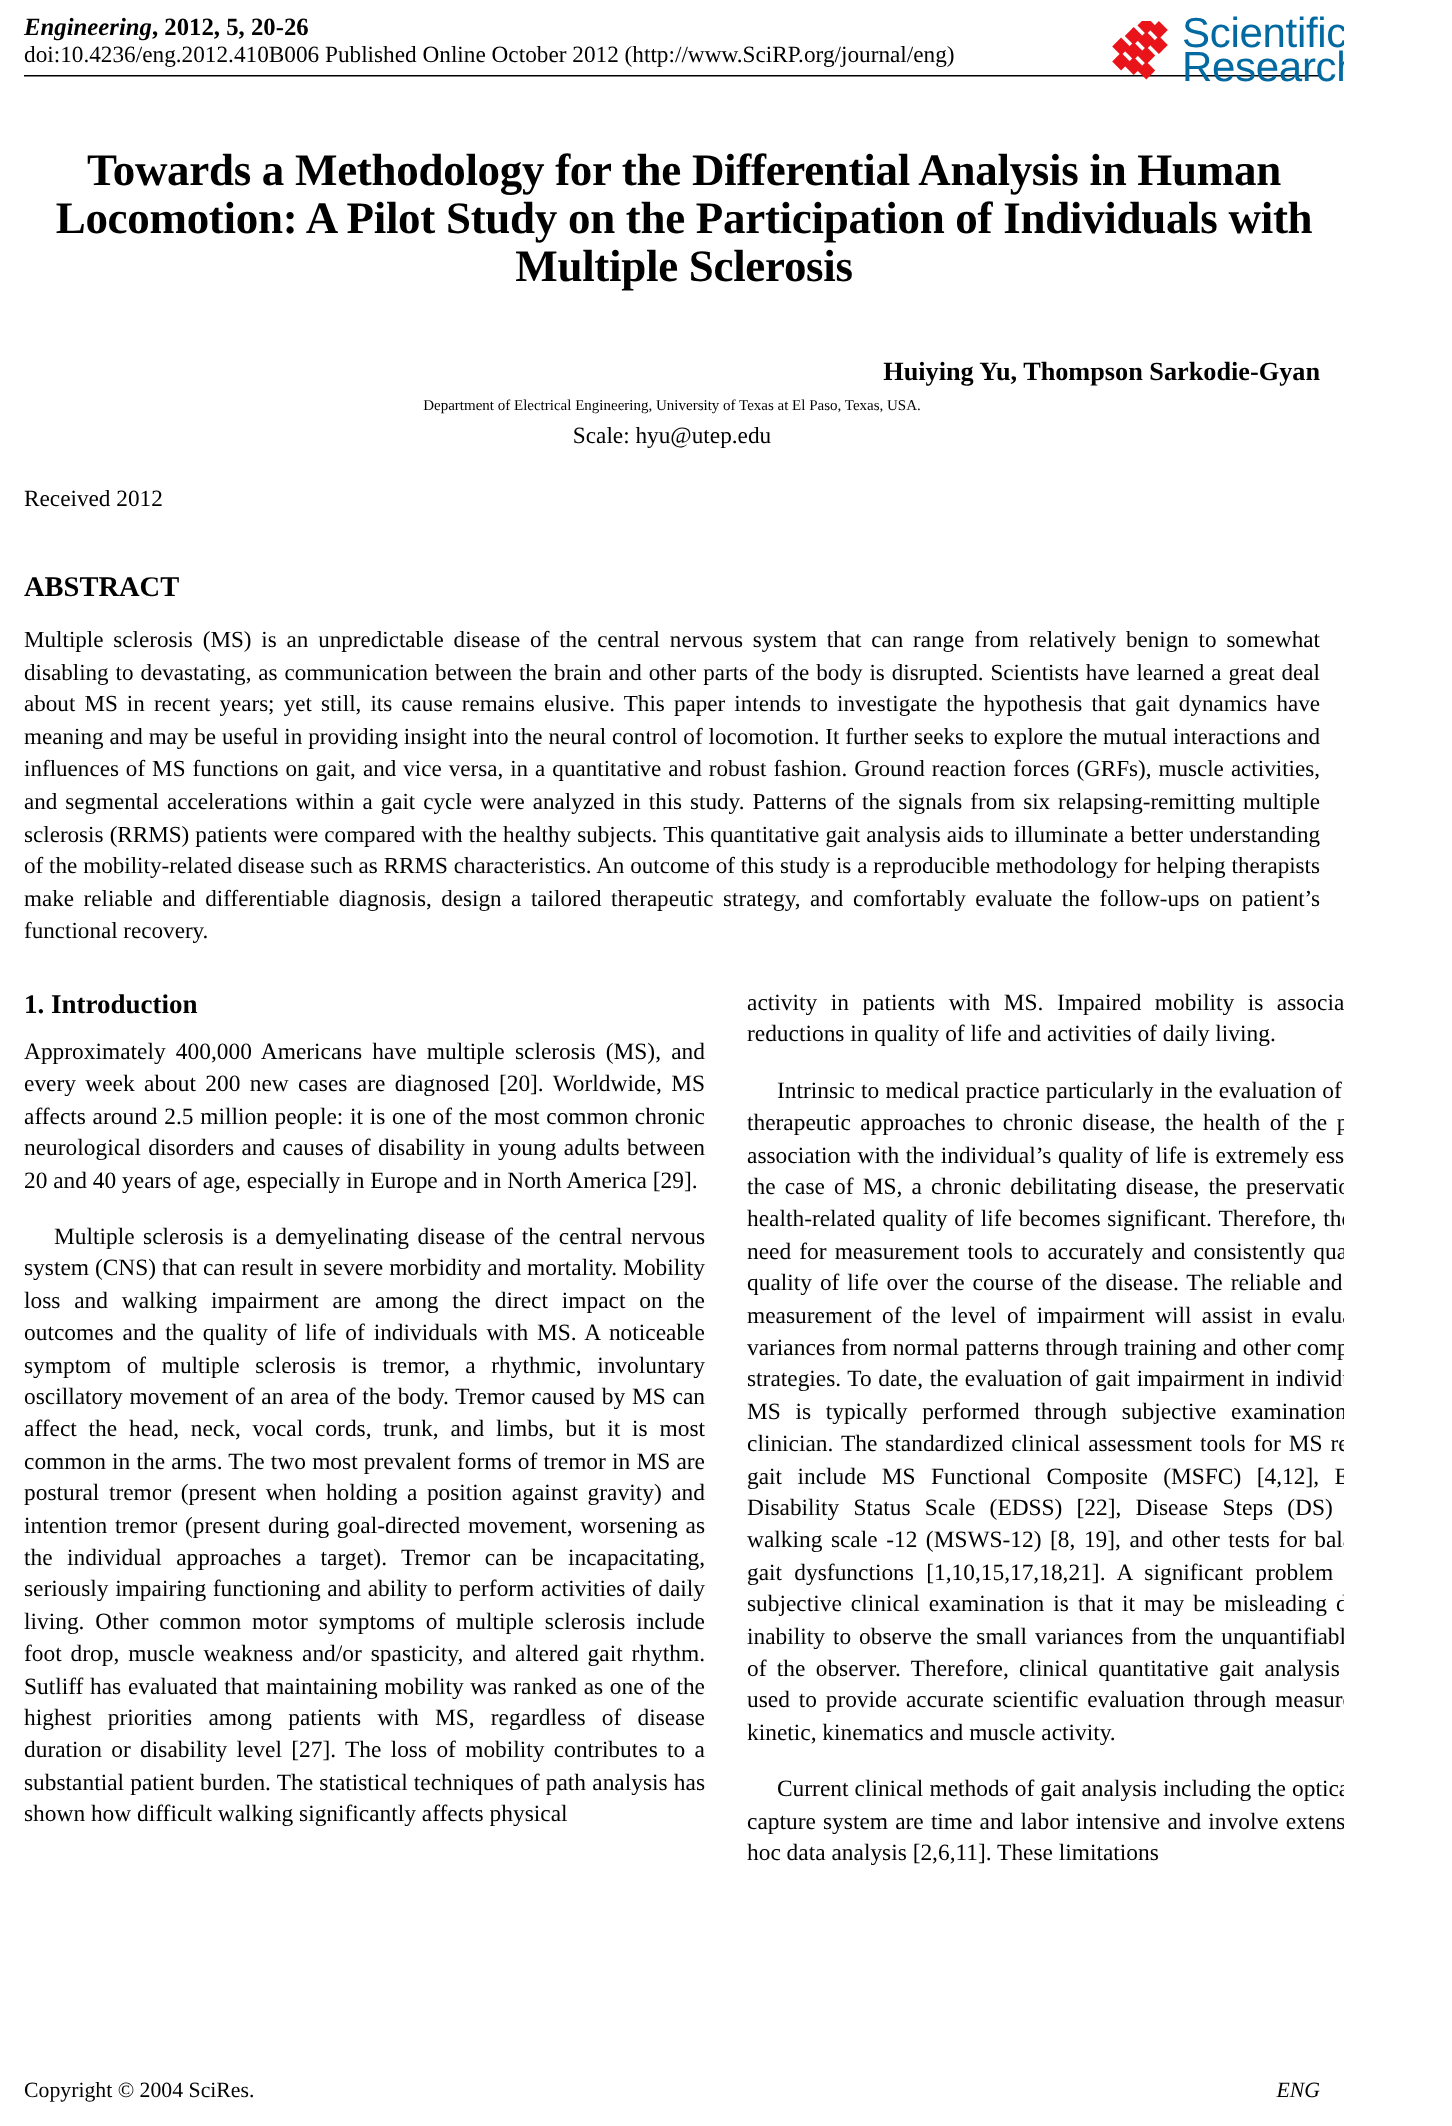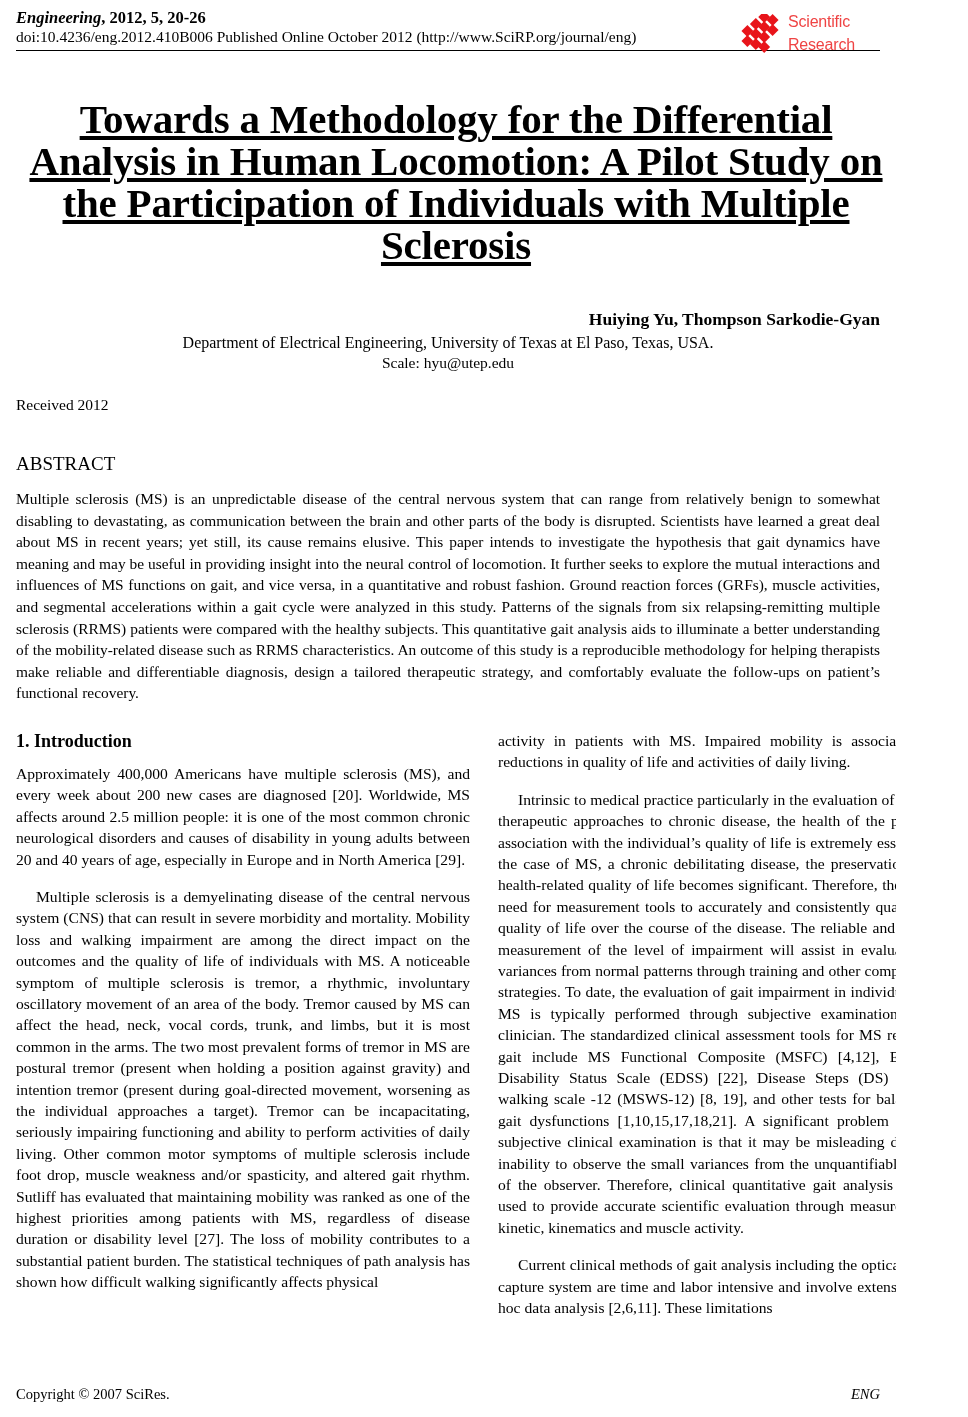--- a/index.html
+++ b/index.html
@@ -56,68 +56,67 @@
     left: 0;
     top: 4px;
     width: 44px;
     height: 42px;
   }
   .logo-text {
     position: absolute;
     left: 48px;
     top: 1px;
     font-family: "Liberation Sans", "DejaVu Sans", sans-serif;
-    font-size: 16px;
+    font-size: 28px;
     line-height: 22.5px;
-    color: #ef4444;
+    color: #0369a1;
     letter-spacing: -0.2px;
   }
 
   
   .title {
     margin: 36px auto 0 auto;
     width: 880px;
     text-align: center;
-    font-size: 41px;
-    line-height: 42px;
+    font-size: 30px;
+    line-height: 32px;
     font-weight: bold;
     letter-spacing: -0.2px;
-    text-decoration: underline;
   }
   .authors {
     margin-top: 42px;
     text-align: right;
     font-size: 17.5px;
     line-height: 22px;
     font-weight: bold;
   }
   .affiliation {
     margin-top: 3px;
     text-align: center;
-    font-size: 16px;
+    font-size: 10px;
     line-height: 20px;
   }
   .email {
     text-align: center;
     font-size: 15.5px;
     line-height: 20px;
   }
   .received {
     margin-top: 22px;
     text-align: left;
     font-size: 15.5px;
     line-height: 20px;
   }
 
   
   .abstract-head {
     margin-top: 38px;
     font-size: 19px;
     line-height: 22px;
-    font-weight: normal;
+    font-weight: bold;
   }
   .abstract-body {
     margin-top: 13px;
     font-size: 15.4px;
     line-height: 21.6px;
     text-align: justify;
     text-justify: inter-word;
   }
   .keywords {
     margin-top: 20px;
@@ -233,17 +232,17 @@
 
     <div class="col">
       <p class="para">activity in patients with MS. Impaired mobility is associated with reductions in quality of life and activities of daily living.</p>
       <p class="para indent">Intrinsic to medical practice particularly in the evaluation of different therapeutic approaches to chronic disease, the health of the patient in association with the individual’s quality of life is extremely essential. In the case of MS, a chronic debilitating disease, the preservation of the health-related quality of life becomes significant. Therefore, there is the need for measurement tools to accurately and consistently quantify the quality of life over the course of the disease. The reliable and efficient measurement of the level of impairment will assist in evaluating the variances from normal patterns through training and other compensatory strategies. To date, the evaluation of gait impairment in individuals with MS is typically performed through subjective examination by the clinician. The standardized clinical assessment tools for MS relating to gait include MS Functional Composite (MSFC) [4,12], Expanded Disability Status Scale (EDSS) [22], Disease Steps (DS) [9], MS walking scale -12 (MSWS-12) [8, 19], and other tests for balance and gait dysfunctions [1,10,15,17,18,21]. A significant problem with the subjective clinical examination is that it may be misleading due to an inability to observe the small variances from the unquantifiable impact of the observer. Therefore, clinical quantitative gait analysis must be used to provide accurate scientific evaluation through measurement of kinetic, kinematics and muscle activity.</p>
       <p class="para indent">Current clinical methods of gait analysis including the optical motion capture system are time and labor intensive and involve extensive post-hoc data analysis [2,6,11]. These limitations</p>
     </div>
 
   </div>
 
   <div class="footer">
-    <div>Copyright © 2007 SciRes.</div>
+    <div>Copyright © 2004 SciRes.</div>
     <div class="footer-right">ENG</div>
   </div>
 
 </div>
 
 </body></html>

